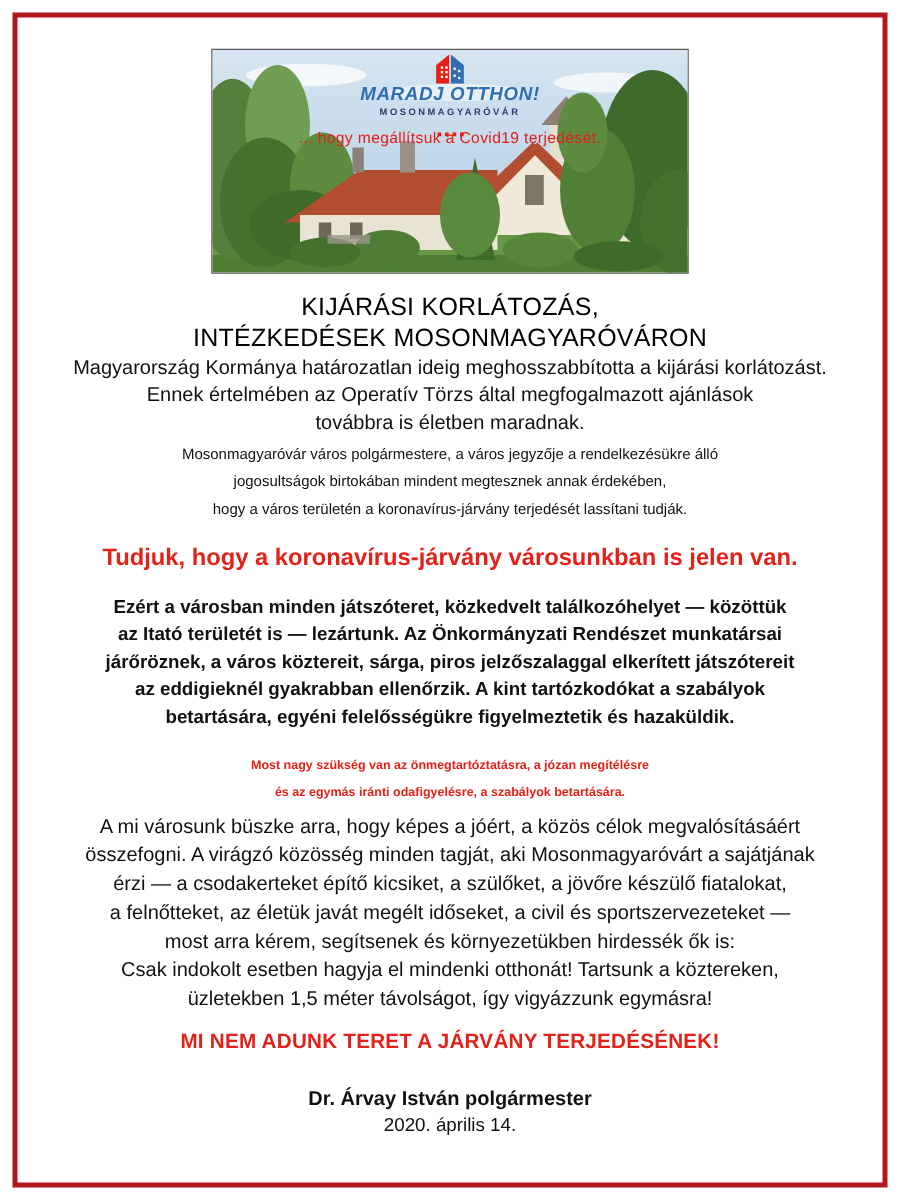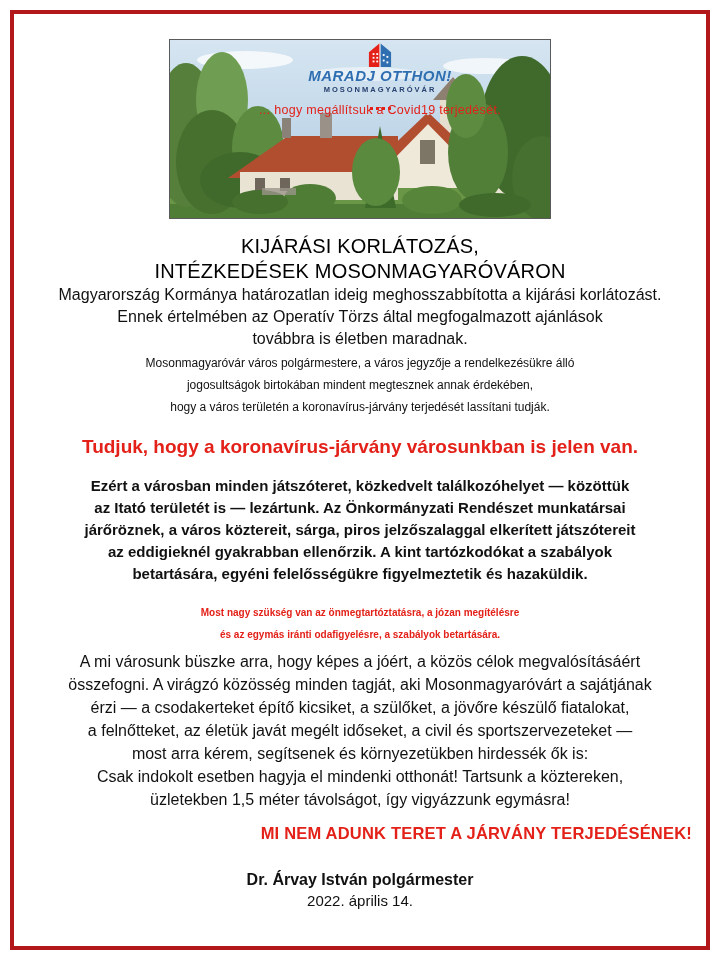--- a/index.html
+++ b/index.html
@@ -11,21 +11,21 @@
     position:absolute;left:10px;top:10px;right:10px;bottom:10px;
     border:4px solid #b2171b;background:#fff;text-align:center;overflow:hidden;
   }
   
   .hero{
     width:380px;height:178px;margin:25px auto 0;position:relative;
     border:1px solid #5a5a5a;
   }
   .hero svg.scene{display:block;width:100%;height:100%;}
   .logo{
-    position:absolute;left:0;top:3px;width:100%;line-height:1;padding-left:20px;
+    position:absolute;left:0;top:3px;width:100%;line-height:1;
   }
   .logo-icon{display:block;margin:0 auto 1px;}
   .logo-title{
     font-size:15px;font-weight:bold;font-style:italic;color:#2f6fb1;
     letter-spacing:0.5px;margin-top:1px;
   }
   .logo-sub{
     font-size:7.5px;font-weight:bold;color:#27406e;letter-spacing:2px;margin-top:3px;
   }
   .logo-dots{margin-top:3px;height:3px;}
@@ -40,21 +40,21 @@
     margin:15px 0 0;font-size:20px;line-height:25px;font-weight:normal;
     color:#000000;letter-spacing:0.2px;
   }
   .para{margin:0 14px;}
   .p1{font-size:16px;line-height:22px;}
   .p2{margin-top:2px;font-size:12px;line-height:22px;text-align:center;}
   .p3{margin-top:17px;font-size:19px;line-height:24px;font-weight:bold;color:#e32119;}
   .p4{margin-top:16px;font-size:15px;line-height:22px;font-weight:bold;color:#111;}
   .p5{margin-top:17px;font-size:10px;line-height:22px;font-weight:bold;color:#e32119;}
   .p6{margin-top:4px;font-size:16px;line-height:23px;}
-  .p7{margin-top:12px;font-size:16.5px;line-height:21px;font-weight:bold;color:#e32119;letter-spacing:0.2px;text-align:right;}
+  .p7{margin-top:12px;font-size:16.5px;line-height:21px;font-weight:bold;color:#e32119;letter-spacing:0.2px;}
   .signature{margin-top:25px;}
   .sig-name{font-size:16px;font-weight:bold;line-height:21px;}
   .sig-date{font-size:15px;line-height:21px;}
 </style>
 </head>
 <body>
 
 <div class="frame">
 
   <div class="hero">
@@ -184,16 +184,16 @@
     <div>Csak indokolt esetben hagyja el mindenki otthonát! Tartsunk a köztereken,</div>
     <div>üzletekben 1,5 méter távolságot, így vigyázzunk egymásra!</div>
   </div>
 
   <div class="para p7">
     <div>MI NEM ADUNK TERET A JÁRVÁNY TERJEDÉSÉNEK!</div>
   </div>
 
   <div class="signature">
     <div class="sig-name">Dr. Árvay István polgármester</div>
-    <div class="sig-date">2022. április 14.</div>
+    <div class="sig-date">2020. április 14.</div>
   </div>
 
 </div>
 
 </body></html>

